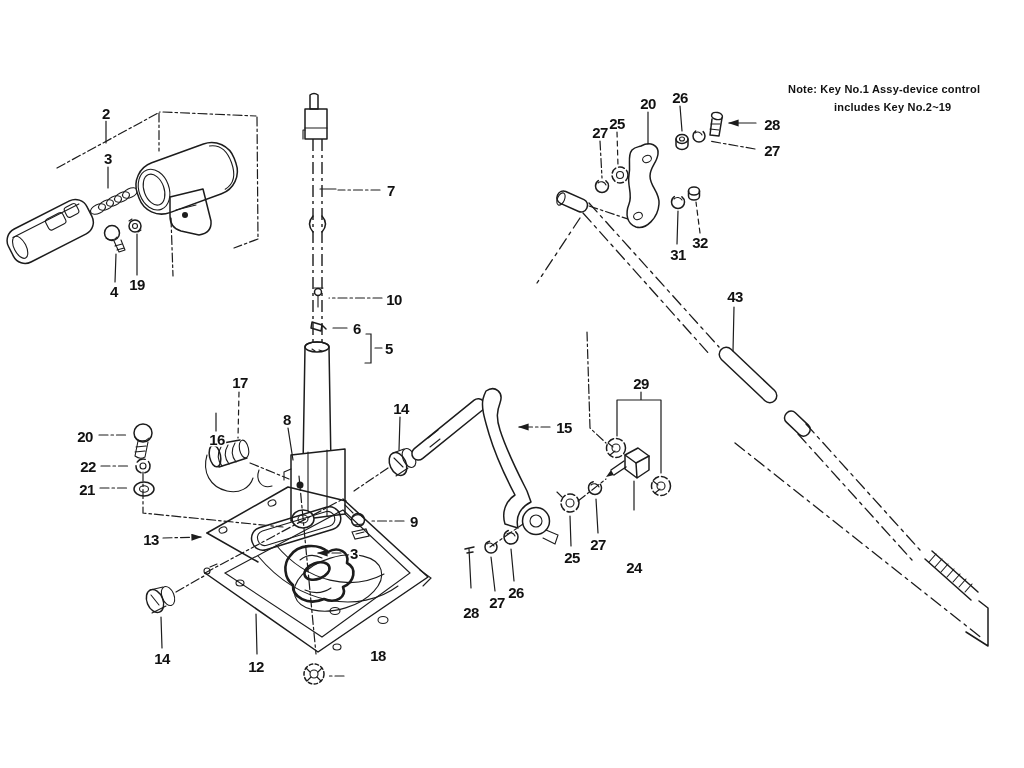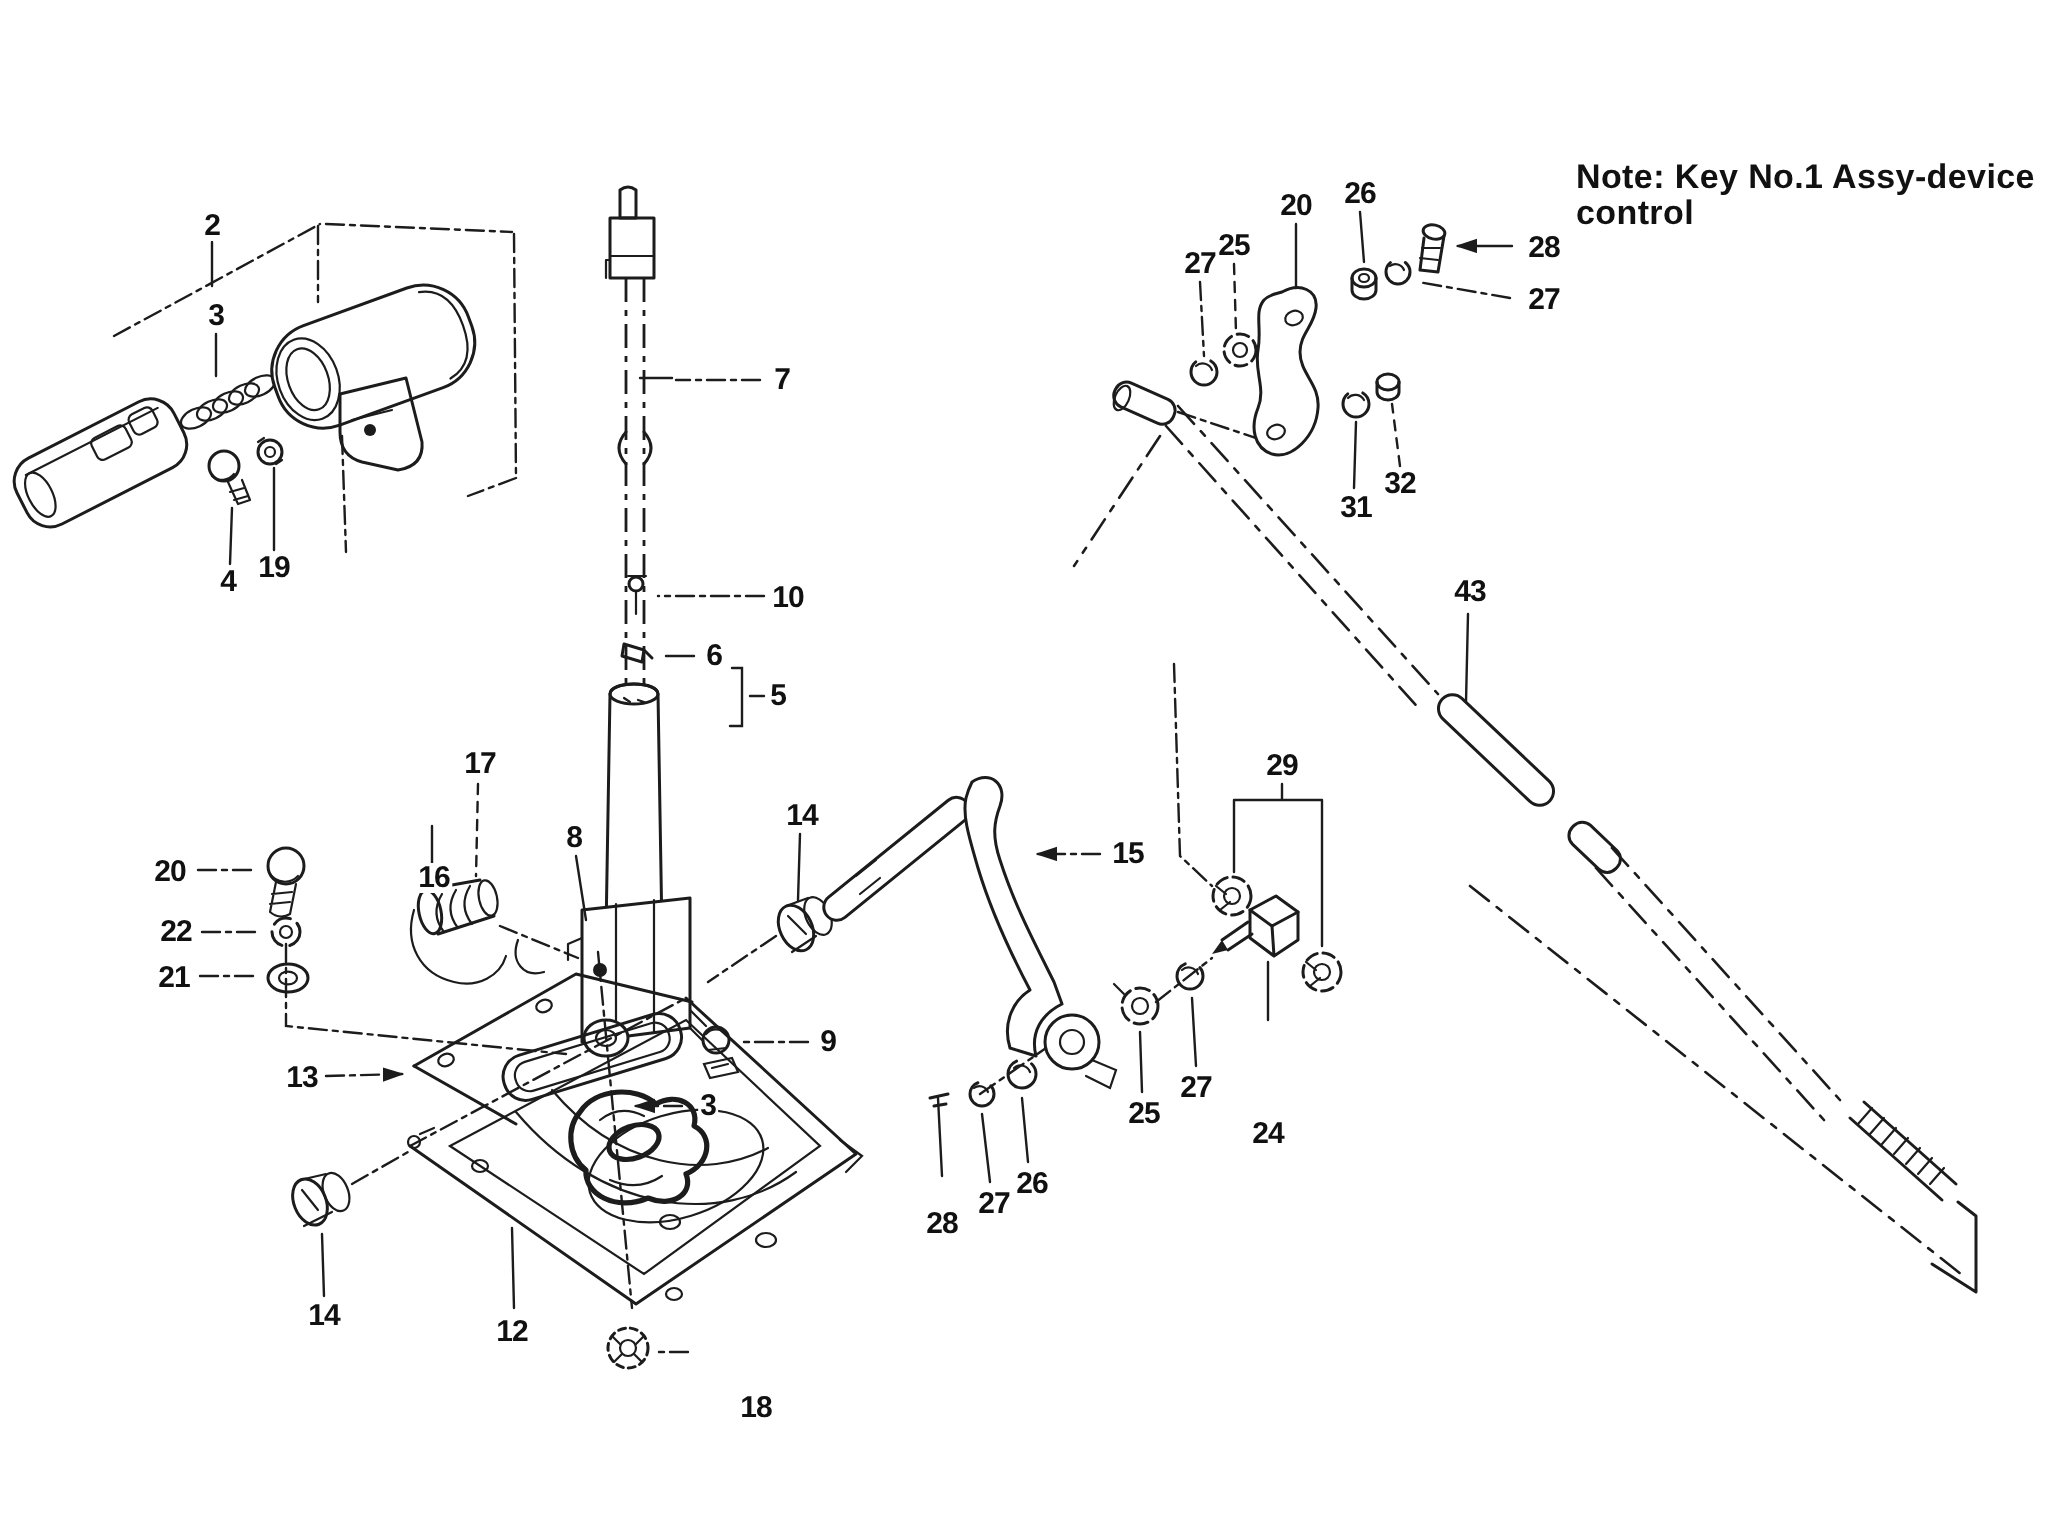--- a/index.html
+++ b/index.html
@@ -17,21 +17,21 @@
   .sw { stroke:var(--ink); fill:#ffffff; stroke-width:1.5; stroke-linecap:round; stroke-linejoin:round; }
   .s2 { stroke:var(--ink); fill:none; stroke-width:2.6; stroke-linecap:round; stroke-linejoin:round; }
   .thin { stroke:var(--ink); fill:none; stroke-width:1.1; stroke-linecap:round; }
   .ld { stroke:var(--ink); fill:none; stroke-width:1.2; stroke-linecap:round; }
   .dd { stroke:var(--ink); fill:none; stroke-width:1.2; stroke-dasharray:9 3 2.5 3; stroke-linecap:round; }
   .dd2{ stroke:var(--ink); fill:none; stroke-width:1.3; stroke-dasharray:12 5 3 5; stroke-linecap:round; }
   .hid{ stroke:var(--ink); fill:none; stroke-width:1.4; stroke-dasharray:12 4 3 4; }
   .ink{ fill:var(--ink); stroke:none; }
   .note {
     position:absolute; left:788px; top:80px; width:232px;
-    font-weight:bold; font-size:17px; line-height:18px; color:#111;
+    font-weight:bold; font-size:11px; line-height:18px; color:#111;
     letter-spacing:0.2px;
   }
   .note .l2 { padding-left:46px; }
   #labels-layer { position:absolute; inset:0; pointer-events:none; }
   .part-label {
     position:absolute; transform:translate(-50%,-50%);
     font-weight:bold; font-size:15px; color:#111;
     background:var(--paper); padding:0 1px; line-height:15px;
     letter-spacing:-0.5px;
   }
@@ -374,20 +374,21 @@
     <path class="ld" d="M514,581 L511,549"></path>
     <path class="ld" d="M495,591 L491,557"></path>
     <path class="ld" d="M162,648 L161,617"></path>
     <path class="ld" d="M257,654 L256,614"></path>
     <path class="dd" d="M344,676 L328,676"></path>
   </g>
 </svg>
 
 <div class="note">
   <div>Note: Key No.1 Assy-device control</div>
+  <div class="l2">includes Key No.2~19</div>
 </div>
 
 <div id="labels-layer">
       <div class="part-label" style="left: 106px; top: 113px;">2</div>
       <div class="part-label" style="left: 108px; top: 158px;">3</div>
       <div class="part-label" style="left: 114px; top: 291px;">4</div>
       <div class="part-label" style="left: 137px; top: 284px;">19</div>
       <div class="part-label" style="left: 391px; top: 190px;">7</div>
       <div class="part-label" style="left: 394px; top: 299px;">10</div>
       <div class="part-label" style="left: 357px; top: 328px;">6</div>
@@ -414,16 +415,16 @@
       <div class="part-label" style="left: 678px; top: 254px;">31</div>
       <div class="part-label" style="left: 700px; top: 242px;">32</div>
       <div class="part-label" style="left: 634px; top: 521px; margin-top: 46px;">24</div>
       <div class="part-label" style="left: 572px; top: 557px;">25</div>
       <div class="part-label" style="left: 598px; top: 544px;">27</div>
       <div class="part-label" style="left: 516px; top: 592px;">26</div>
       <div class="part-label" style="left: 497px; top: 602px;">27</div>
       <div class="part-label" style="left: 471px; top: 612px;">28</div>
       <div class="part-label" style="left: 162px; top: 658px;">14</div>
       <div class="part-label" style="left: 256px; top: 666px;">12</div>
-      <div class="part-label" style="left: 378px; top: 704px; text-align: right;">18</div>
+      <div class="part-label" style="left: 378px; top: 655px; text-align: right;">18</div>
     </div>
 
 </div>
 
 </body></html>

